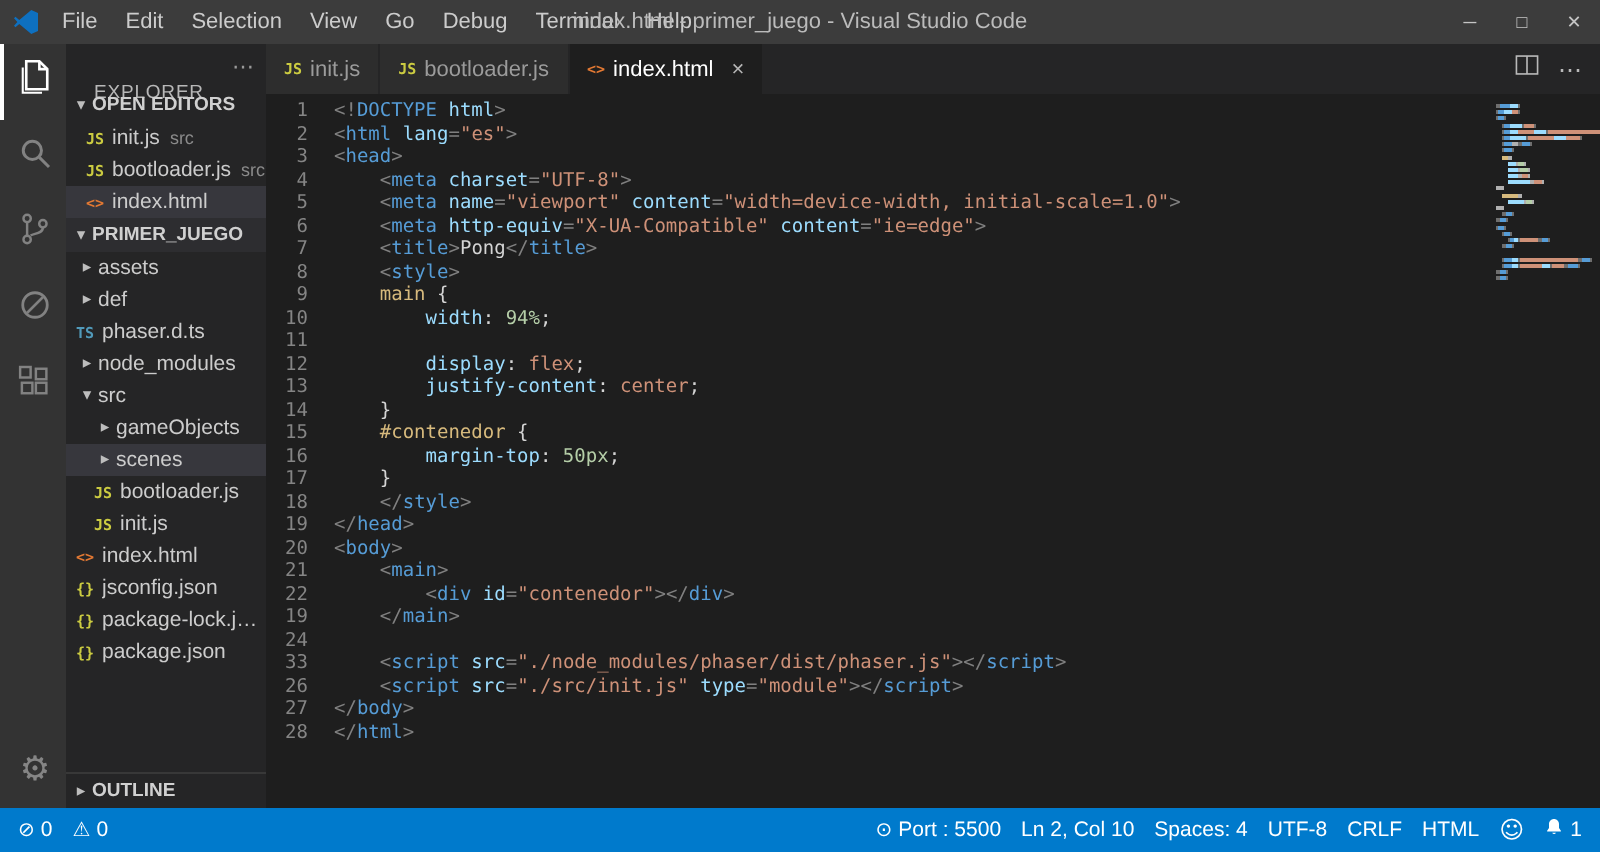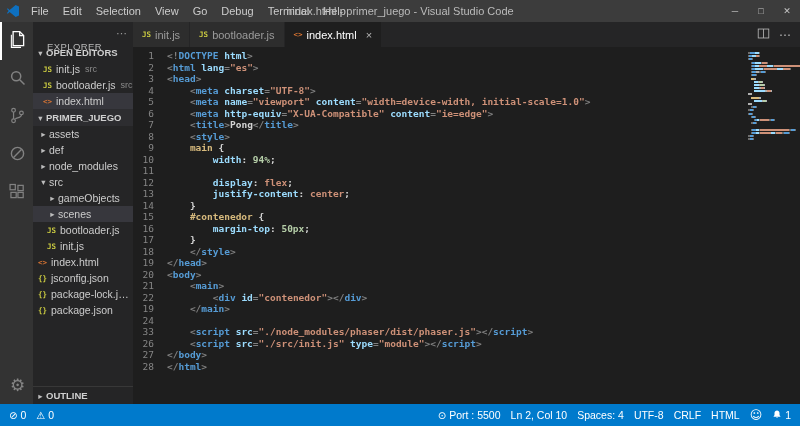--- a/index.html
+++ b/index.html
@@ -53,21 +53,21 @@
   .tab.active { background:#1e1e1e; color:#ffffff; }
   .tab .file-ico { width:auto; flex:none; }
   .tab-close { margin-left:5px; color:#b5b5b5; font-size:11px; }
   .editor-actions { position:absolute; right:8px; top:0; height:25px; display:flex; align-items:center; gap:9px; color:#b9b9b9; }
   .ellipsis { font-size:12px; letter-spacing:1px; }
 
   .editor-body { flex:1; display:flex; min-height:0; position:relative; }
   .code-scroll { flex:1; overflow:hidden; padding-top:3px; font-family:"DejaVu Sans Mono",monospace; font-size:9.5px; line-height:11.5px; }
   .code-line { display:flex; height:11.5px; }
   .ln { flex:0 0 34px; width:34px; text-align:right; padding-right:13px; color:#858585; user-select:none; }
-  .lc { white-space:pre;font-weight:bold; }
+  .lc { white-space:pre; }
   .tok-p   { color:#808080; }
   .tok-tag { color:#569cd6; }
   .tok-attr{ color:#9cdcfe; }
   .tok-str { color:#ce9178; }
   .tok-pl  { color:#d4d4d4; }
   .tok-sel { color:#d7ba7d; }
   .tok-prop{ color:#9cdcfe; }
   .tok-num { color:#b5cea8; }
   .tok-val { color:#ce9178; }
 
@@ -194,20 +194,24 @@
         <span>PRIMER_JUEGO</span>
       </div>
       <div>
           <div class="row" style="padding-left:5px">
             <span class="chev">▸</span>
             <span class="row-label">assets</span>
           </div>
           <div class="row" style="padding-left:5px">
             <span class="chev">▸</span>
             <span class="row-label">def</span>
+          </div>
+          <div class="row" style="padding-left:5px">
+            <span class="file-ico ico-ts">TS</span>
+            <span class="row-label">phaser.d.ts</span>
           </div>
           <div class="row" style="padding-left:5px">
             <span class="chev">▸</span>
             <span class="row-label">node_modules</span>
           </div>
           <div class="row" style="padding-left:5px">
             <span class="chev">▾</span>
             <span class="row-label">src</span>
           </div>
           <div class="row" style="padding-left:14px">

